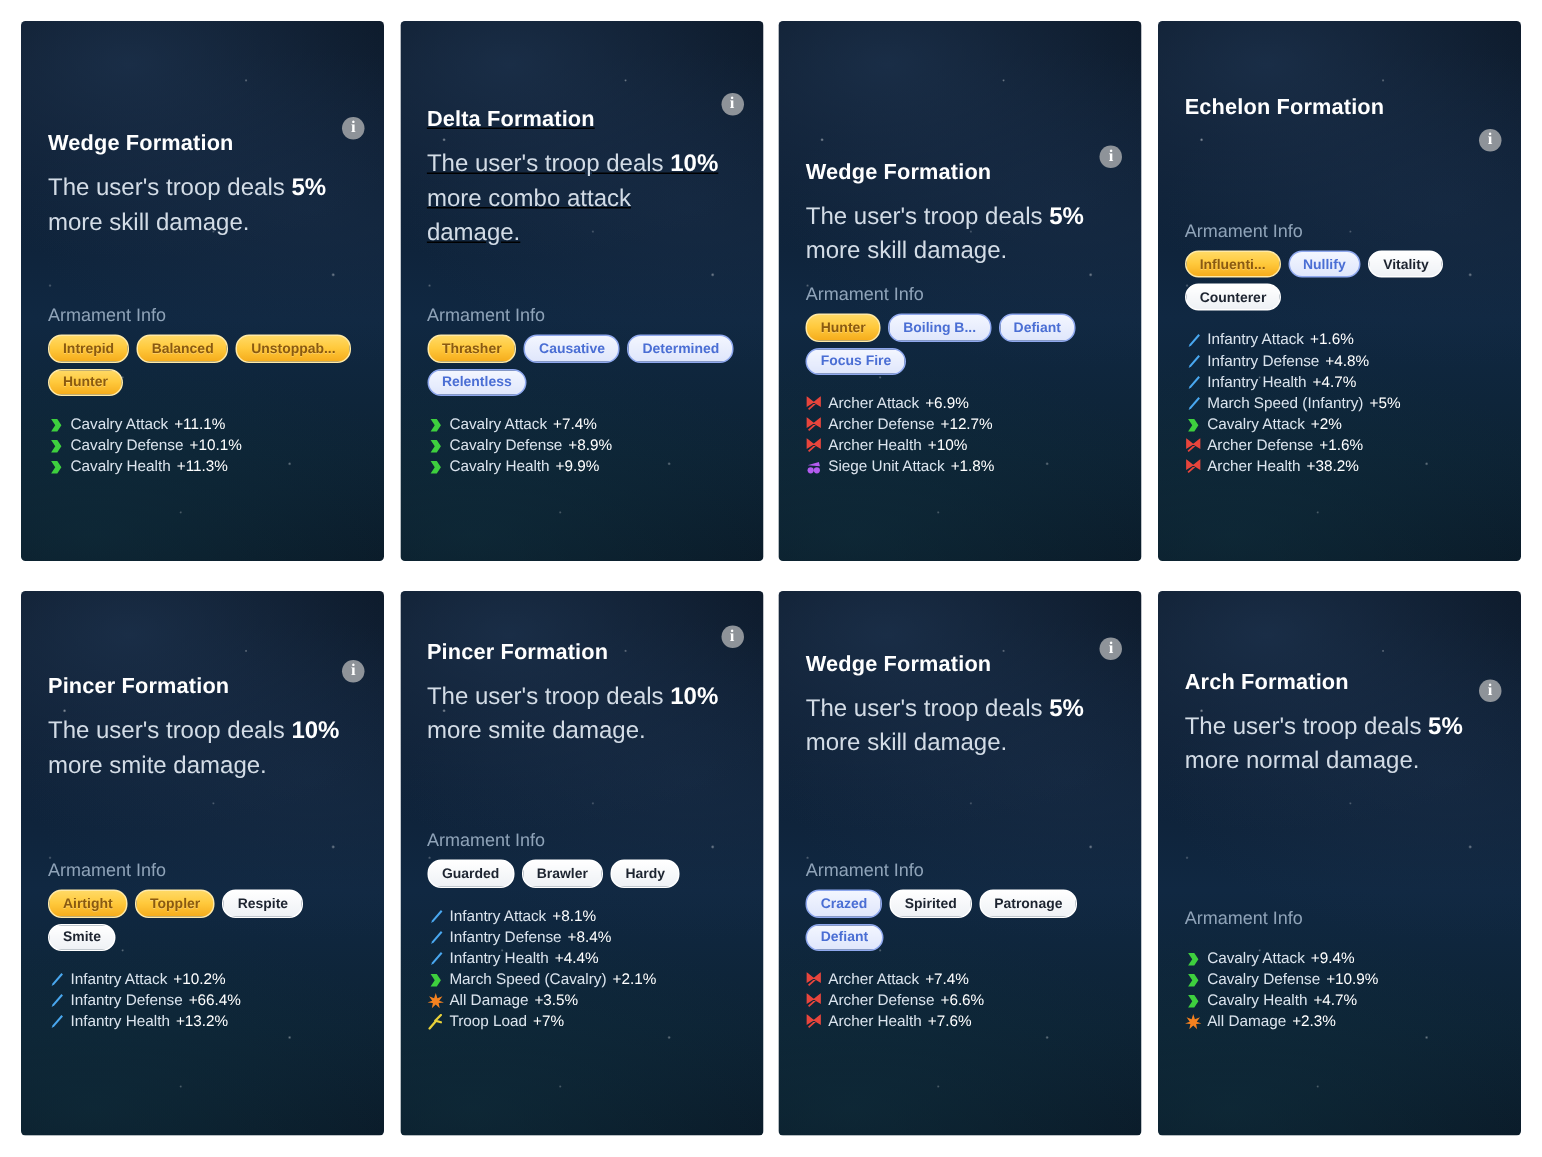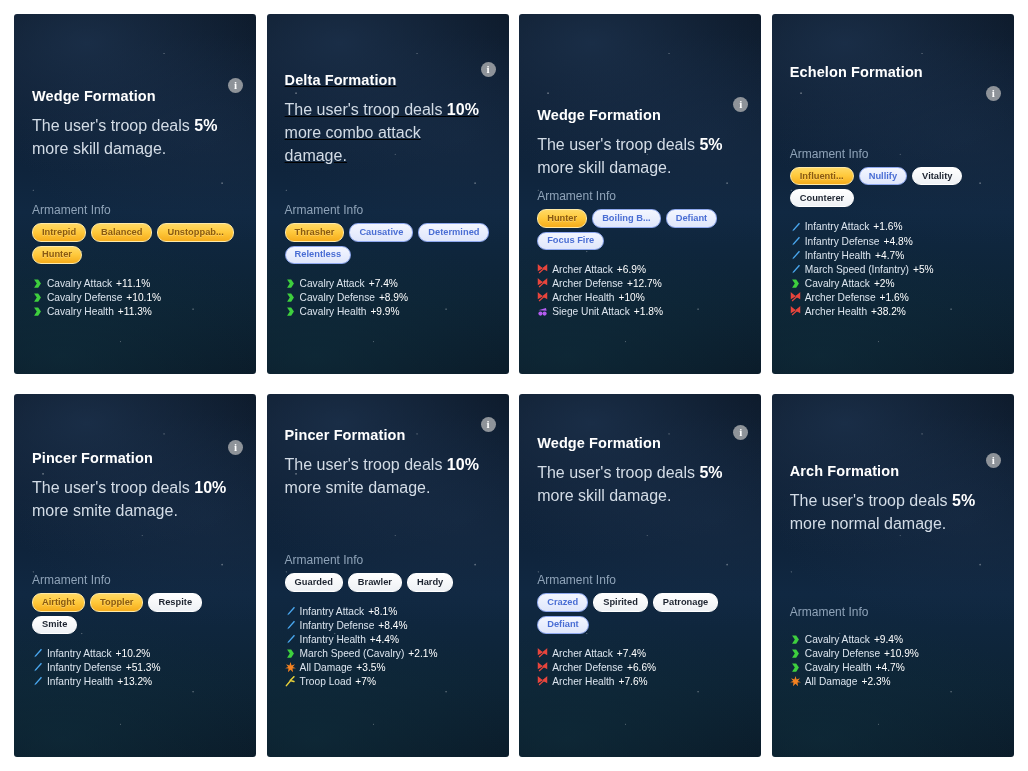--- a/index.html
+++ b/index.html
@@ -379,21 +379,21 @@
             <span>Infantry Attack</span>
             <span class="val">+10.2%</span>
           </div>
           <div class="stat">
             <span>
               <svg class="ico" width="11" height="11" viewBox="0 0 16 16">
                 <path d="M13 1 L14.5 2.5 L6 12 L3.5 13.5 L4.5 11 Z" fill="#4aa8f0"></path>
               </svg>
             </span>
             <span>Infantry Defense</span>
-            <span class="val">+51.3%</span>
+            <span class="val">+66.4%</span>
           </div>
           <div class="stat">
             <span>
               <svg class="ico" width="11" height="11" viewBox="0 0 16 16">
                 <path d="M13 1 L14.5 2.5 L6 12 L3.5 13.5 L4.5 11 Z" fill="#4aa8f0"></path>
               </svg>
             </span>
             <span>Infantry Health</span>
             <span class="val">+13.2%</span>
           </div>
@@ -514,21 +514,21 @@
             </span>
             <span>Archer Health</span>
             <span class="val">+7.6%</span>
           </div>
         </div>
       </div>
     </div>
     <div class="card">
       <div class="stars"></div>
       <div class="info-icon" style="top:59px; right:13px;">i</div>
-      <div class="body" style="padding-top:69px;">
+      <div class="body" style="padding-top:53px;">
         <div class="title">Arch Formation</div>
         <div class="desc">The user's troop deals <b>5%</b> more normal damage.</div>
       </div>
       <div class="body" style="margin-top:auto; padding-bottom:68px;">
         <div class="arm-label">Armament Info</div>
         <div class="stats">
           <div class="stat">
             <span>
               <svg class="ico" width="11" height="11" viewBox="0 0 16 16">
                 <path d="M3 2 L9 2 L13 8 L9 14 L3 14 L7 8 Z" fill="#3ecf3e"></path>

